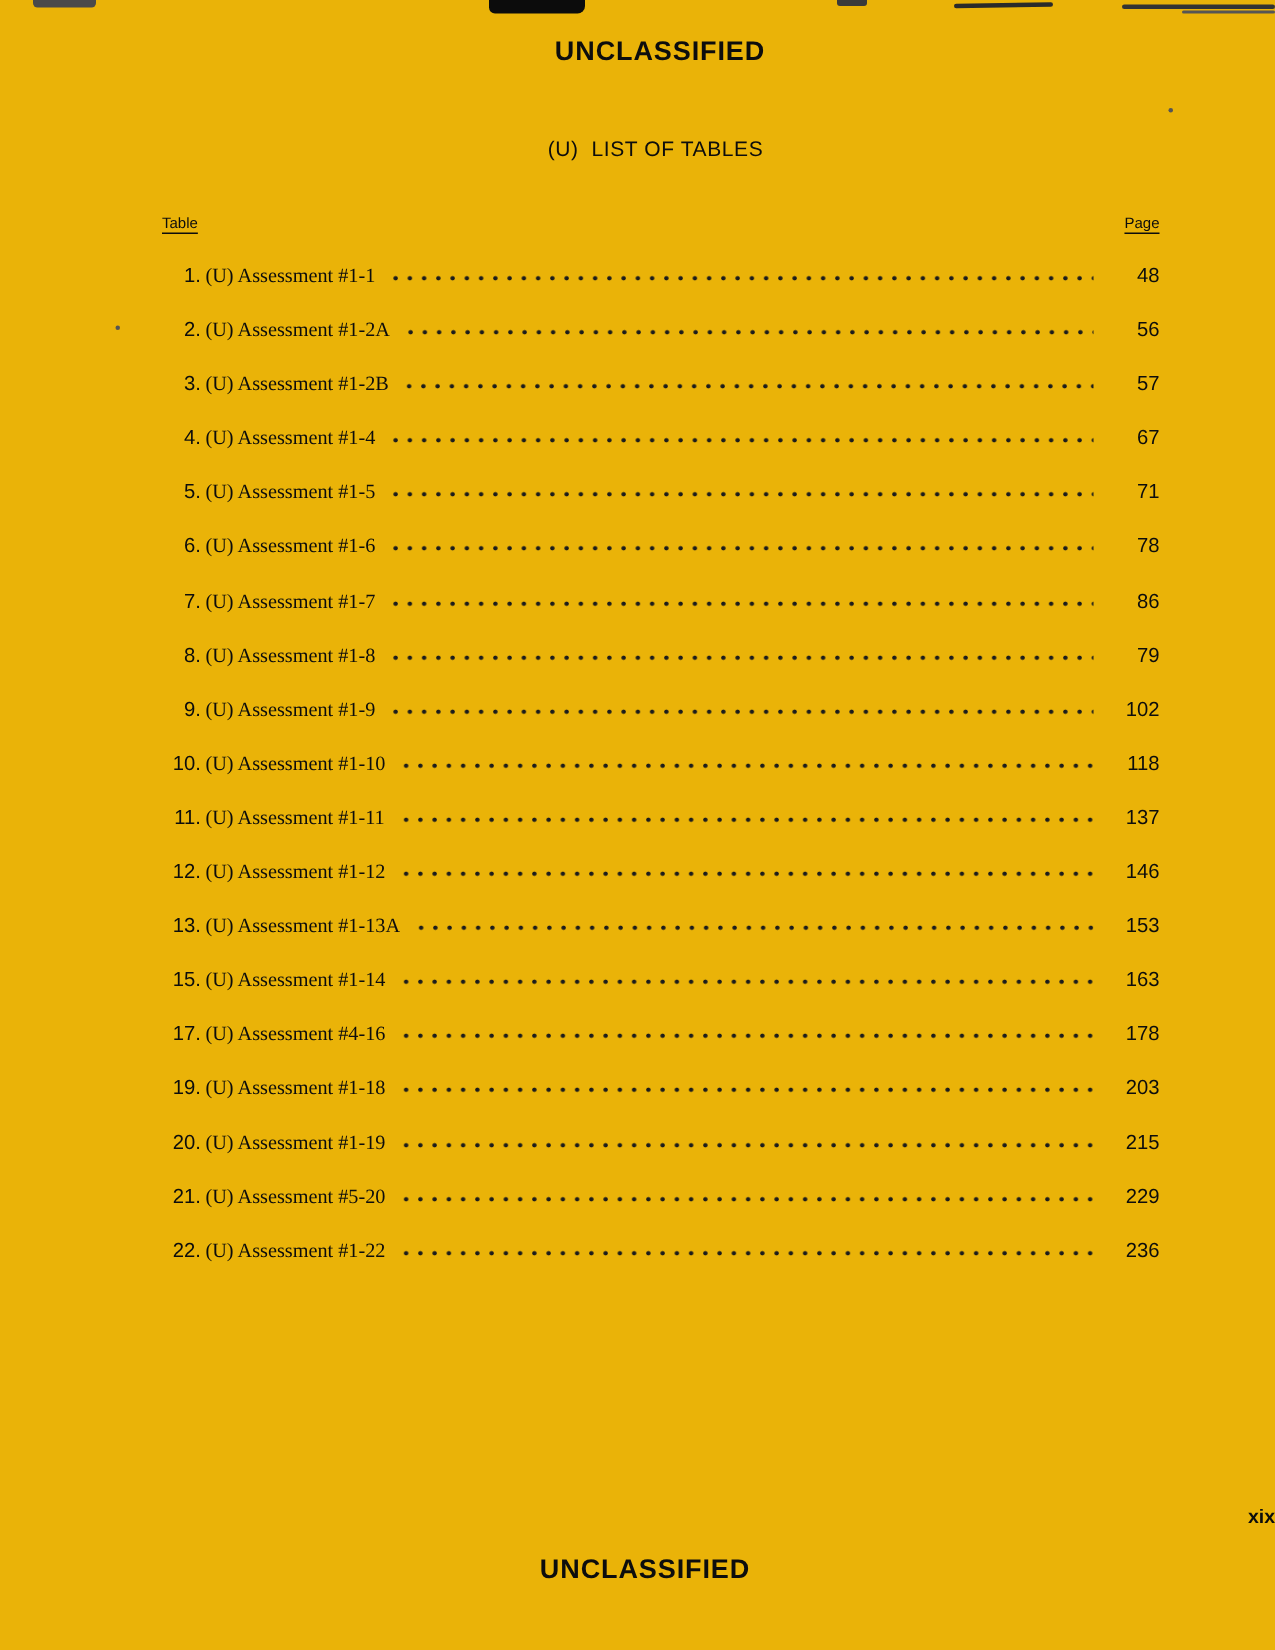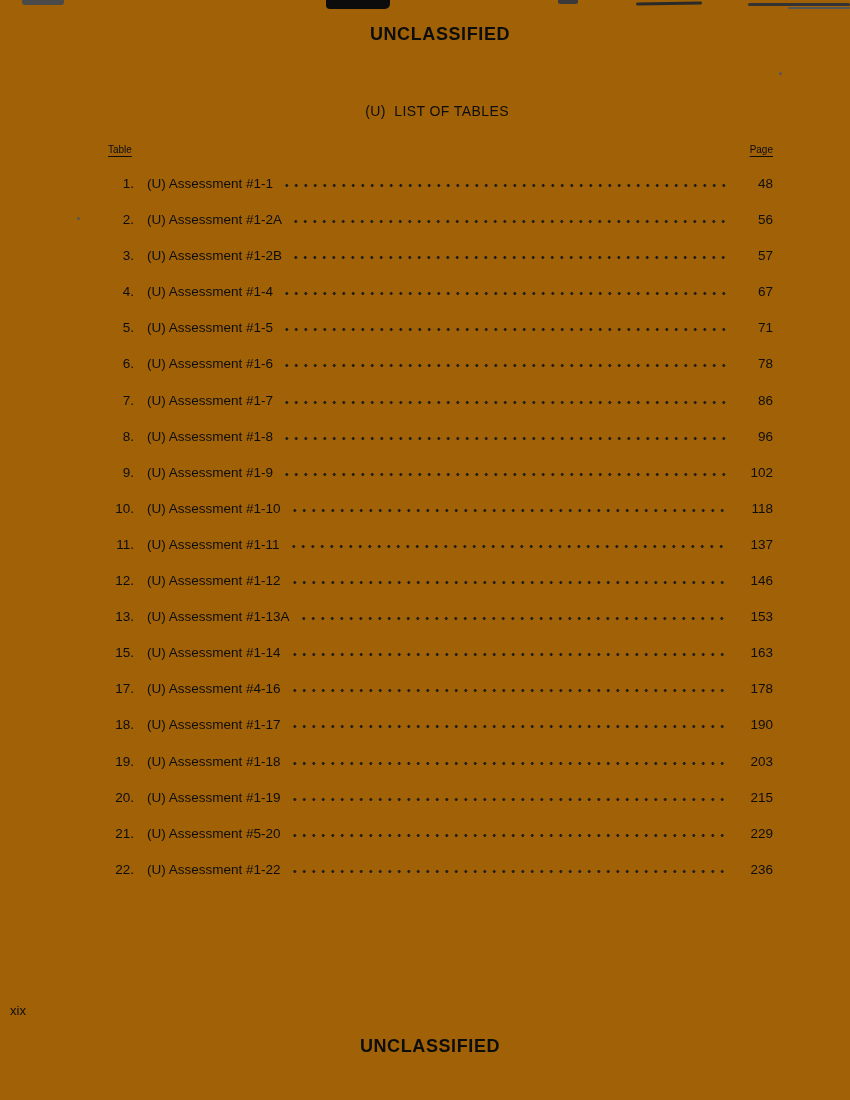--- a/index.html
+++ b/index.html
@@ -4,21 +4,21 @@
 <style>
   html, body {
     margin: 0;
     padding: 0;
     background: #e8e8e8;
   }
   .page {
     position: relative;
     width: 850px;
     height: 1100px;
-    background: #a16207;
+    background: #eab308;
     overflow: hidden;
     font-family: "Liberation Sans", sans-serif;
     color: #0d0d0d;
   }
 
   
   .classification-top {
     position: absolute;
     top: 24px;
     left: 30px;
@@ -30,30 +30,29 @@
   }
   .doc-title {
     position: absolute;
     top: 91px;
     left: 24px;
     right: 0;
     text-align: center;
     font-size: 14px;
     letter-spacing: 0.4px;
     white-space: pre;
-    margin-top: 12px;
   }
   .footer-page-number {
     position: absolute;
     top: 1003px;
     left: 10px;
     right: 0;
-    text-align: left;
+    text-align: right;
     font-size: 13px;
-    font-weight: normal;
+    font-weight: bold;
   }
   .classification-bottom {
     position: absolute;
     top: 1036px;
     left: 10px;
     right: 0;
     text-align: center;
     font-size: 18px;
     font-weight: bold;
     letter-spacing: 0.6px;
@@ -86,23 +85,24 @@
     align-items: baseline;
     height: 36.1px;
     font-size: 13.5px;
   }
   .num {
     width: 30px;
     text-align: right;
     flex: 0 0 auto;
   }
   .label {
-    margin-left: 13px;
+    margin-left: 3px;
     white-space: nowrap;
     flex: 0 0 auto;
+    font-family: Liberation Serif, serif;
   }
   .leader {
     flex: 1 1 auto;
     align-self: baseline;
     height: 5px;
     margin: 0 10px 0 9px;
     background-image: radial-gradient(circle, #1c1c1c 1.2px, rgba(0,0,0,0) 1.7px);
     background-size: 9.5px 5px;
     background-repeat: repeat-x;
     background-position: left bottom;
@@ -195,21 +195,21 @@
     <span class="num">7.</span>
     <span class="label">(U)  Assessment #1-7</span>
     <span class="leader"></span>
     <span class="pg">86</span>
   </div>
 
   <div class="row">
     <span class="num">8.</span>
     <span class="label">(U)  Assessment #1-8</span>
     <span class="leader"></span>
-    <span class="pg">96</span>
+    <span class="pg">79</span>
   </div>
 
   <div class="row">
     <span class="num">9.</span>
     <span class="label">(U)  Assessment #1-9</span>
     <span class="leader"></span>
     <span class="pg">102</span>
   </div>
 
   <div class="row">
@@ -249,26 +249,20 @@
   </div>
 
 
   <div class="row">
     <span class="num">17.</span>
     <span class="label">(U)  Assessment #4-16</span>
     <span class="leader"></span>
     <span class="pg">178</span>
   </div>
 
-  <div class="row">
-    <span class="num">18.</span>
-    <span class="label">(U)  Assessment #1-17</span>
-    <span class="leader"></span>
-    <span class="pg">190</span>
-  </div>
 
   <div class="row">
     <span class="num">19.</span>
     <span class="label">(U)  Assessment #1-18</span>
     <span class="leader"></span>
     <span class="pg">203</span>
   </div>
 
   <div class="row">
     <span class="num">20.</span>

